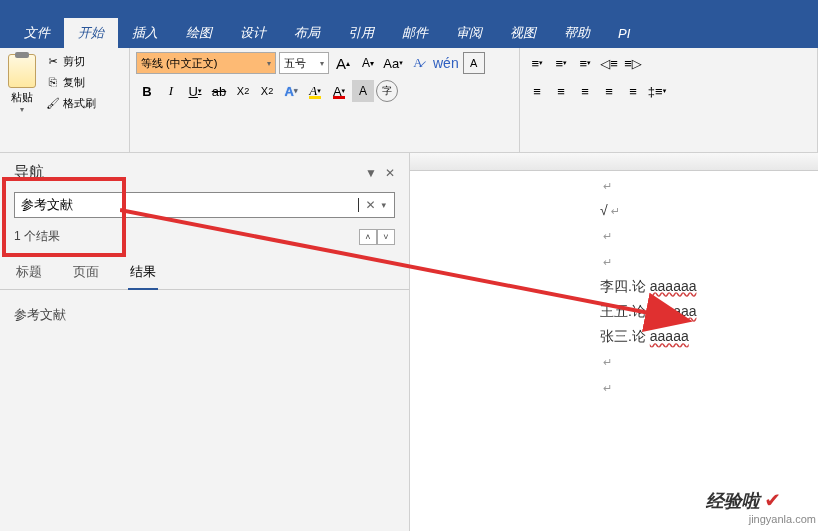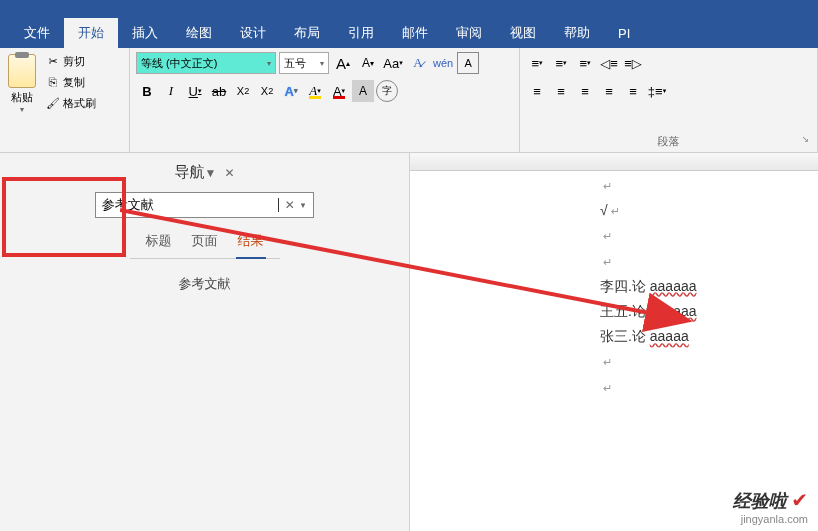--- a/index.html
+++ b/index.html
@@ -1,94 +1,94 @@
 <!DOCTYPE html>
 <html><head>
 <meta charset="utf-8">
 <style>
 * { margin: 0; padding: 0; box-sizing: border-box; font-family: "Microsoft YaHei", sans-serif; }
 body { width: 818px; height: 531px; background: #f0f0f0; position: relative; overflow: hidden; }
 
 .titlebar { height: 18px; background: #2b579a; }
 
-.ribbon-tabs { height: 30px; background: #2b579a; display: flex; align-items: center; padding-left: 10px; gap: 0; }
+.ribbon-tabs { height: 30px; background: #2b579a; display: flex; align-items: center; padding-left: 10px; gap: 0; font-style: italic; }
 .ribbon-tab { color: #fff; font-size: 13px; padding: 6px 14px; cursor: pointer; }
 .ribbon-tab.active { background: #f3f3f3; color: #2b579a; }
 
 .ribbon { height: 105px; background: #f3f3f3; border-bottom: 1px solid #d0d0d0; display: flex; }
 .ribbon-group { border-right: 1px solid #d0d0d0; display: flex; flex-direction: column; justify-content: space-between; padding: 4px 6px 0; }
 .ribbon-group-label { text-align: center; font-size: 11px; color: #666; padding: 3px 0; position: relative; }
 .ribbon-group-label::after { content: '↘'; position: absolute; right: 2px; font-size: 9px; color: #888; }
 
 .clipboard-group { width: 130px; }
 .clipboard-main { display: flex; gap: 4px; }
 .paste-btn { display: flex; flex-direction: column; align-items: center; padding: 2px; cursor: pointer; }
 .paste-icon { width: 28px; height: 34px; border: 1px solid #c0a060; background: linear-gradient(#fff8e0, #ffe8a0); border-radius: 3px; position: relative; }
 .paste-icon::before { content: ''; position: absolute; top: -3px; left: 6px; width: 14px; height: 6px; background: #888; border-radius: 2px; }
 .paste-label { font-size: 11px; margin-top: 2px; }
 .clip-buttons { display: flex; flex-direction: column; gap: 2px; font-size: 11px; }
 .clip-btn { display: flex; align-items: center; gap: 3px; padding: 2px 4px; cursor: pointer; }
 .clip-icon { width: 14px; height: 14px; display: inline-flex; align-items: center; justify-content: center; font-size: 11px; }
 
 .font-group { width: 390px; }
 .font-row1 { display: flex; gap: 3px; align-items: center; margin-bottom: 6px; }
-.font-name-select { width: 140px; height: 22px; border: 1px solid #aaa; background: #5eead4; font-size: 11px; padding: 0 4px; display: flex; align-items: center; justify-content: space-between; gap: 45px; }
+.font-name-select { width: 140px; height: 22px; border: 1px solid #aaa; background: #fdba74; font-size: 11px; padding: 0 4px; display: flex; align-items: center; justify-content: space-between; gap: 45px; }
 .font-size-select { width: 50px; height: 22px; border: 1px solid #aaa; background: #fff; font-size: 11px; padding: 0 4px; display: flex; align-items: center; justify-content: space-between; }
 .dd-arrow { font-size: 8px; color: #666; }
 .fbtn { min-width: 22px; height: 22px; display: inline-flex; align-items: center; justify-content: center; font-size: 13px; cursor: pointer; border: 1px solid transparent; }
 .font-row2 { display: flex; gap: 2px; align-items: center; }
 .bold { font-weight: bold; }
 .italic { font-style: italic; font-family: serif; }
 .underline { text-decoration: underline; }
 .strike { text-decoration: line-through; }
 .color-btn { position: relative; }
 .color-btn::after { content: ''; position: absolute; bottom: 2px; left: 4px; right: 4px; height: 3px; }
 .red-u::after { background: #d00; }
 .yellow-u::after { background: #ffd700; }
 .textfx { font-family: serif; font-weight: bold; color: #4080e0; text-shadow: 0 0 1px #4080e0; }
 
 .para-group { flex: 1; }
 .para-row { display: flex; gap: 2px; align-items: center; margin-bottom: 6px; }
 
 .content { display: flex; height: calc(100% - 153px); }
-.nav-pane { width: 410px; background: #f3f3f3; border-right: 1px solid #d0d0d0; display: flex; flex-direction: column; position: relative; align-items: center; }
+.nav-pane { width: 410px; background: #f3f3f3; border-right: 1px solid #d0d0d0; display: flex; flex-direction: column; position: relative; }
 .nav-header { display: flex; justify-content: space-between; align-items: center; padding: 10px 14px 4px; }
 .nav-title { font-size: 15px; color: #333; }
 .nav-close { display: flex; gap: 8px; font-size: 12px; color: #666; }
 
 .red-box { position: absolute; border: 4px solid #e03030; pointer-events: none; }
 .red-box-1 { left: 2px; top: 24px; width: 124px; height: 80px; }
 
 .search-wrap { padding: 6px 14px; }
 .search-box { display: flex; align-items: center; background: #fff; border: 1px solid #888; height: 26px; padding: 0 6px; }
 .search-input { flex: 1; border: none; outline: none; font-size: 13px; }
 .search-x { font-size: 12px; color: #666; cursor: pointer; padding: 0 4px; }
 .search-dd { font-size: 9px; color: #666; cursor: pointer; padding: 0 2px; }
 
 .result-count-row { display: flex; justify-content: space-between; align-items: center; padding: 4px 14px 10px; font-size: 12px; color: #444; }
 .result-nav-btns { display: flex; }
 .result-nav-btn { width: 18px; height: 16px; border: 1px solid #aaa; background: #fff; font-size: 9px; display: flex; align-items: center; justify-content: center; cursor: pointer; }
 
-.nav-tabs { display: flex; gap: 16px; padding: 4px 14px 0; border-bottom: 1px solid #ccc; }
+.nav-tabs { display: flex; gap: 27px; padding: 4px 14px 0; border-bottom: 1px solid #ccc; }
 .nav-tab { font-size: 13px; color: #555; padding: 4px 2px 8px; cursor: pointer; position: relative; }
-.nav-tab.active { color: #c2410c; font-weight: 500; font-family: Liberation Mono, monospace; }
+.nav-tab.active { color: #000000; font-weight: 500; font-family: Liberation Mono, monospace; }
 .nav-tab.active::after { content: ''; position: absolute; bottom: -1px; left: 0; right: 0; height: 2px; background: #2b579a; }
 
 .nav-results { padding: 16px 14px; font-size: 13px; color: #444; }
 
 .doc-area { flex: 1; background: #fff; padding: 20px 10px 10px 190px; font-size: 14px; line-height: 1.8; position: relative; }
 .doc-ruler { position: absolute; left: 0; top: 0; right: 0; height: 18px; background: linear-gradient(#f8f8f8, #e8e8e8); border-bottom: 1px solid #ccc; }
 .doc-line { color: #333; }
 .doc-line .pm { color: #999; font-size: 11px; margin-left: 3px; }
 .highlight { background: #ffe070; }
 .err { text-decoration: wavy underline #d04040; }
 
 .arrow-svg { position: absolute; pointer-events: none; }
 
-.watermark { position: absolute; right: 10px; bottom: 6px; text-align: right; }
+.watermark { position: absolute; right: 2px; bottom: 6px; text-align: left; }
 .wm-logo { font-size: 18px; font-weight: bold; color: #333; font-style: italic; }
 .wm-check { color: #d03030; font-size: 20px; }
 .wm-url { font-size: 11px; color: #888; margin-left: 43px; }
 </style>
 </head>
 <body>
 
 <div class="titlebar"></div>
 
 <div class="ribbon-tabs">
@@ -142,21 +142,21 @@
             <span>五号</span>
             <span class="dd-arrow">▾</span>
           </div>
         <div class="fbtn" style="font-size:15px">A<sup style="font-size:8px">▴</sup></div>
         <div class="fbtn" style="font-size:12px">A<sup style="font-size:8px">▾</sup></div>
         <div class="fbtn">
             <span>Aa</span>
             <span style="font-size:7px">▾</span>
           </div>
         <div class="fbtn" style="color:#3060c0;font-family:serif">A̷</div>
-        <div class="fbtn" style="font-size:11px;color:#3060c0">wén</div>
+        <div class="fbtn" style="font-size:14px;color:#3060c0">wén</div>
         <div class="fbtn" style="border:1px solid #888;font-size:11px">A</div>
       </div>
       <div class="font-row2">
         <div class="fbtn bold">B</div>
         <div class="fbtn italic">I</div>
         <div class="fbtn underline">
             <span>U</span>
             <span style="font-size:7px">▾</span>
           </div>
         <div class="fbtn strike">ab</div>
@@ -193,21 +193,20 @@
       <div class="para-row">
         <div class="fbtn">≡</div>
         <div class="fbtn">≡</div>
         <div class="fbtn">≡</div>
         <div class="fbtn">≡</div>
         <div class="fbtn">≡</div>
         <div class="fbtn">‡≡<span style="font-size:7px">▾</span></div>
         <div class="fbtn"></div>
       </div>
     </div>
-    <div class="ribbon-group-label">段落</div>
   </div>
 </div>
 
 <div class="content">
   <div class="nav-pane">
     <div class="nav-header">
       <div class="nav-title">导航</div>
       <div class="nav-close">
         <span>▼</span>
         <span>✕</span>
@@ -218,20 +217,27 @@
 
     <div class="search-wrap">
       <div class="search-box">
         <input class="search-input" value="参考文献" style="">
         <span style="border-left:1px solid #333;height:14px;margin-right:2px"></span>
         <span class="search-x">✕</span>
         <span class="search-dd">▾</span>
       </div>
     </div>
 
+    <div class="result-count-row">
+      <span>1 个结果</span>
+      <div class="result-nav-btns">
+        <div class="result-nav-btn">˄</div>
+        <div class="result-nav-btn">˅</div>
+      </div>
+    </div>
 
     <div class="nav-tabs">
       <div class="nav-tab">标题</div>
       <div class="nav-tab">页面</div>
       <div class="nav-tab active">结果</div>
     </div>
 
     <div class="nav-results">
       <div>参考文献</div>
     </div>

